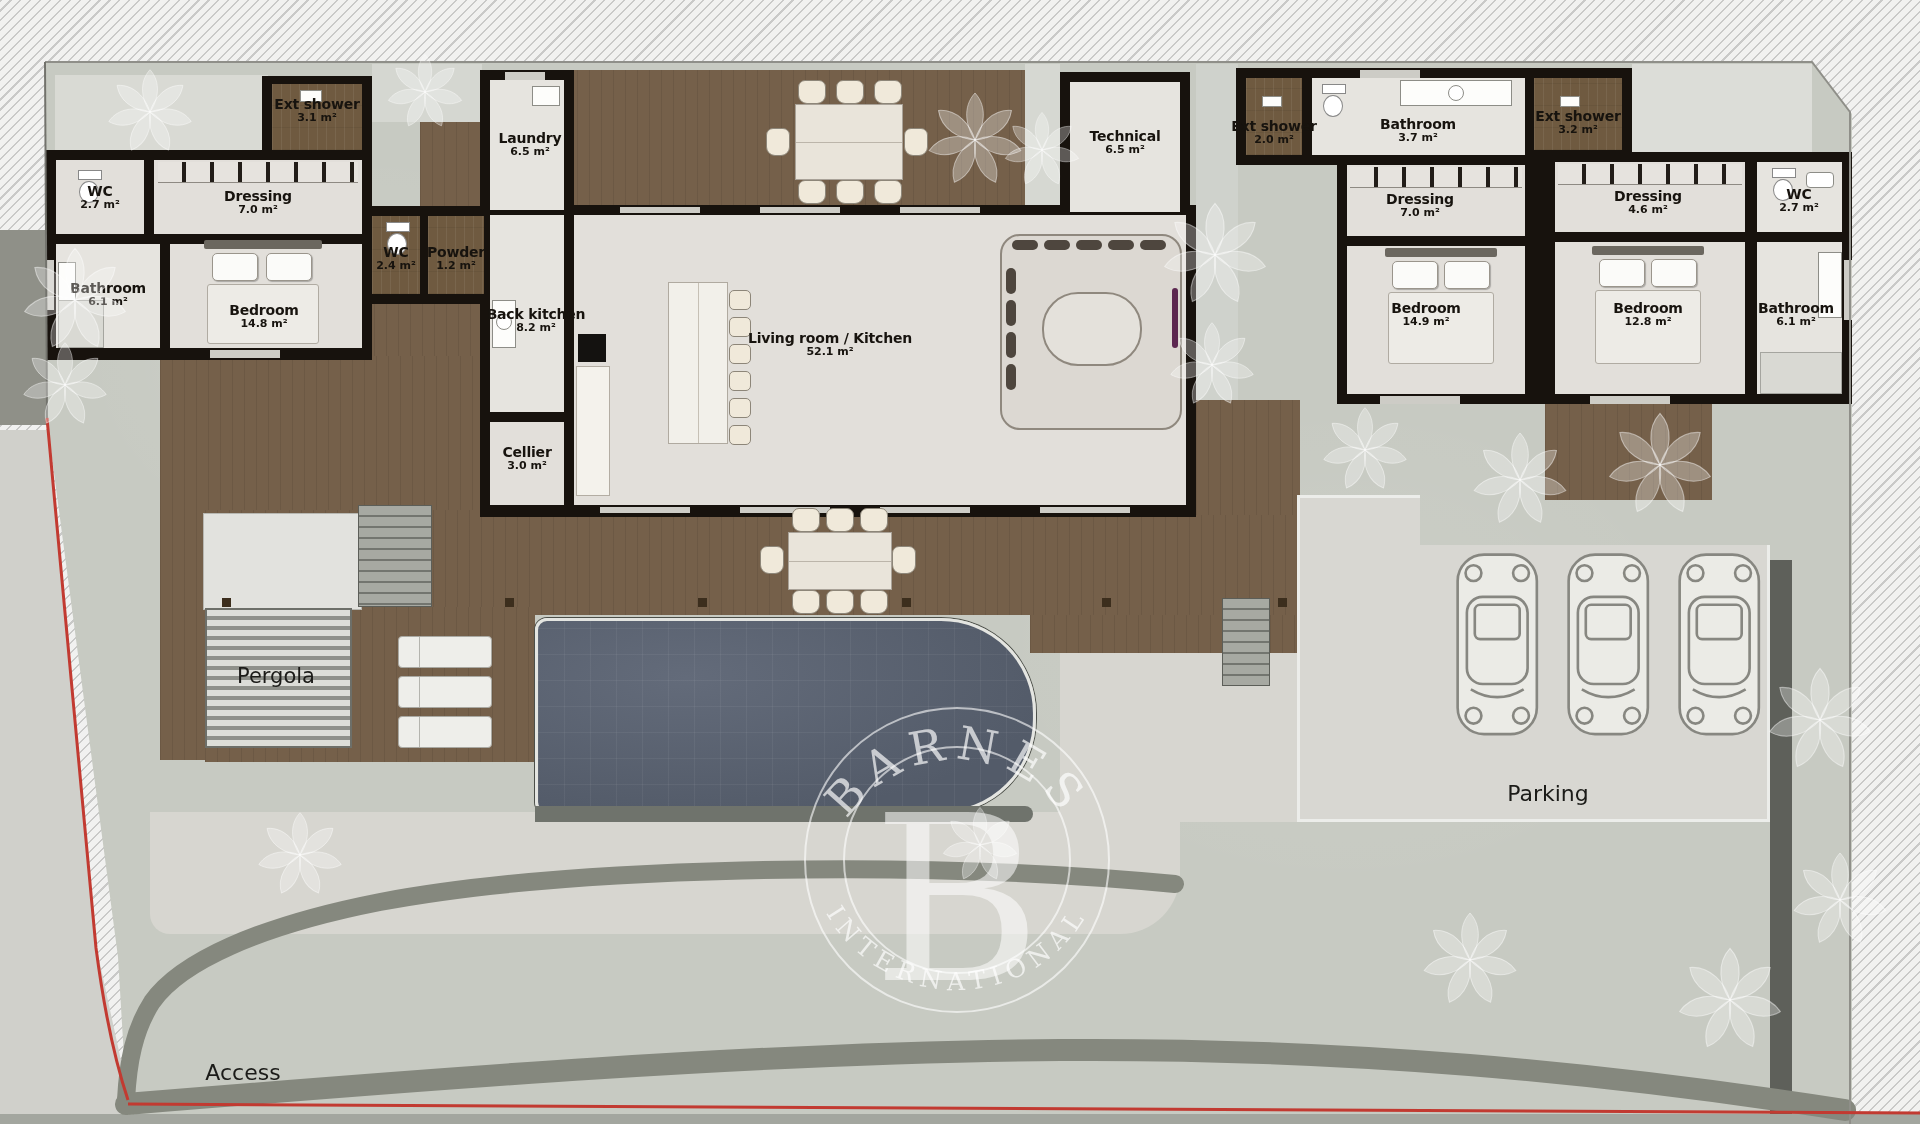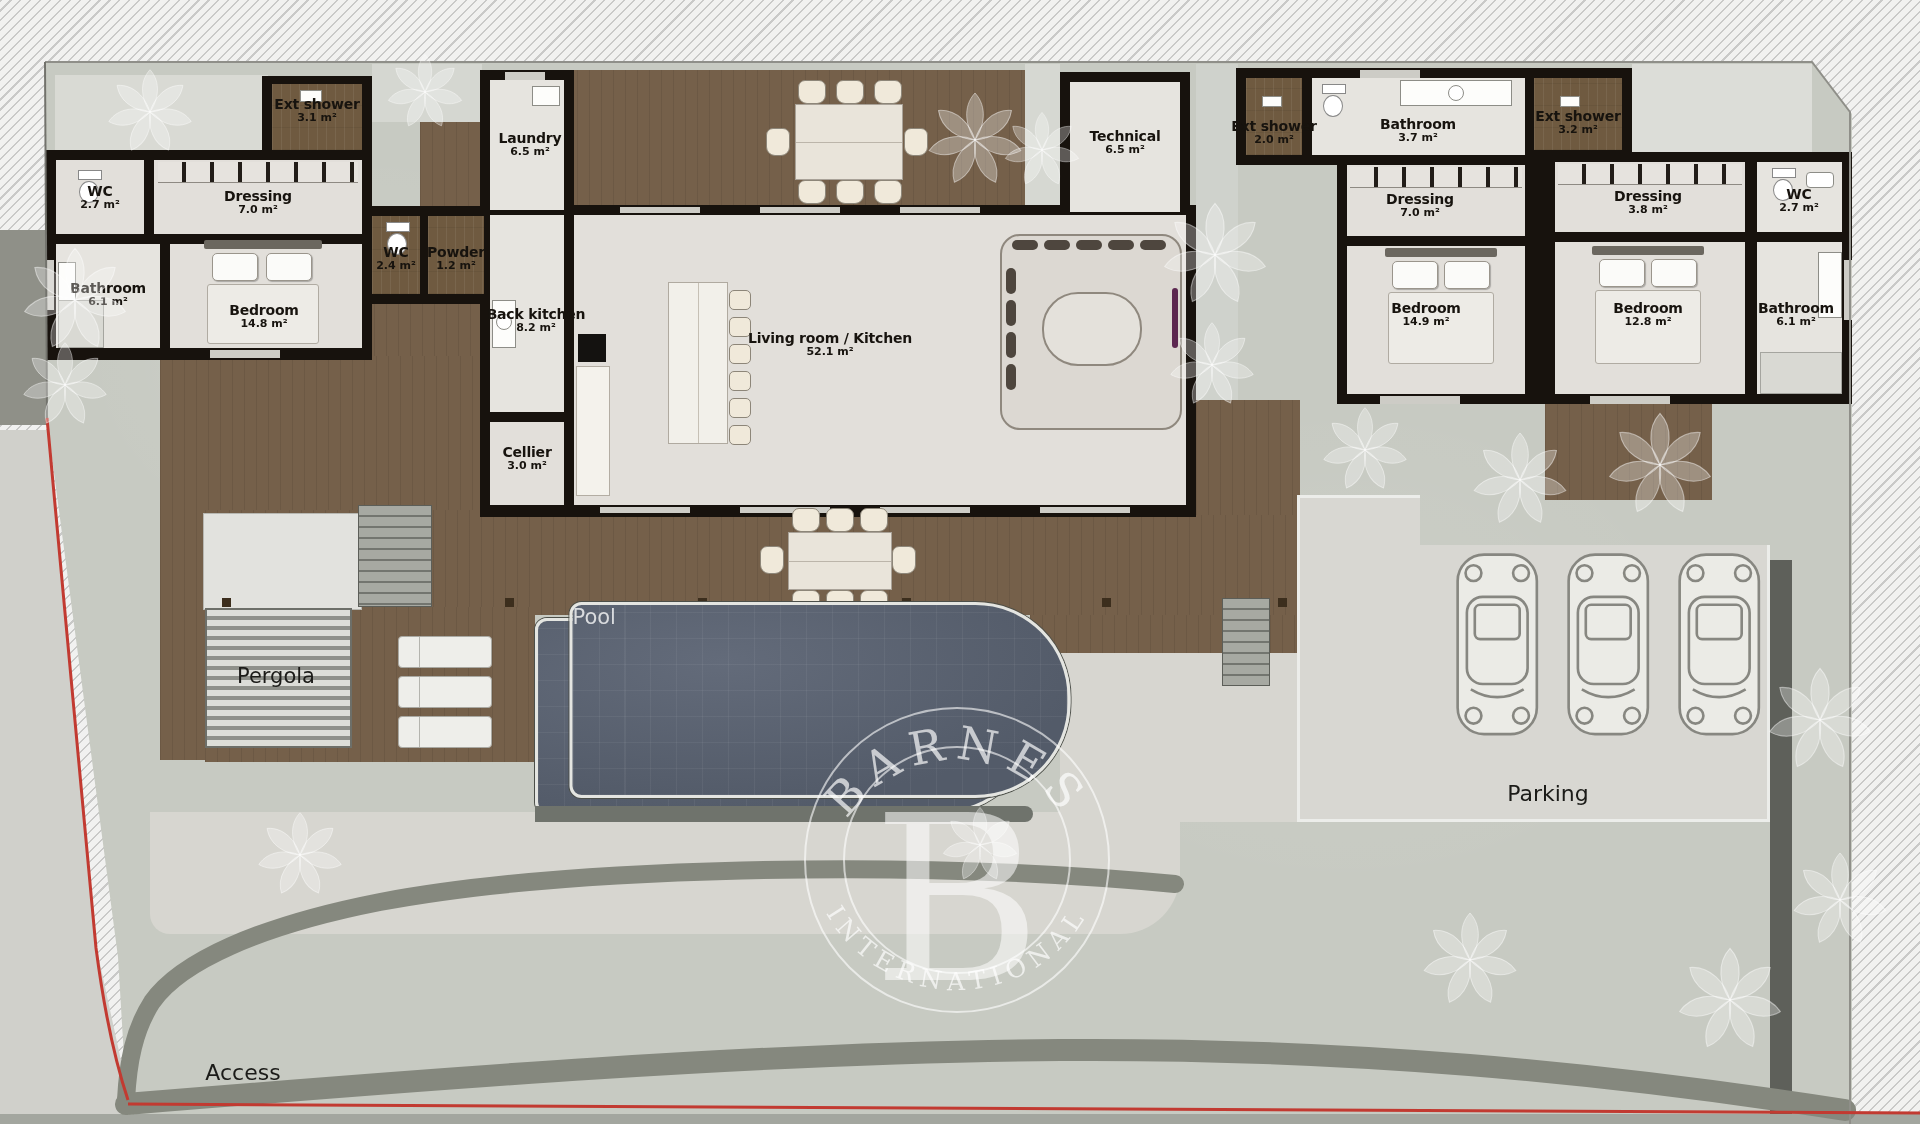--- a/index.html
+++ b/index.html
@@ -343,37 +343,36 @@
   <div class="rlabel" style="left:1426px;top:314px;">
     <span class="rname">Bedroom</span>
     <span class="rarea">14.9 m²</span>
     </div>
   <div class="rlabel" style="left:1578px;top:122px;">
     <span class="rname">Ext shower</span>
     <span class="rarea">3.2 m²</span>
     </div>
   <div class="rlabel" style="left:1648px;top:202px;">
     <span class="rname">Dressing</span>
-    <span class="rarea">3.8 m²</span>
+    <span class="rarea">4.6 m²</span>
     </div>
   <div class="rlabel" style="left:1648px;top:314px;">
     <span class="rname">Bedroom</span>
     <span class="rarea">12.8 m²</span>
     </div>
   <div class="rlabel" style="left:1799px;top:200px;">
     <span class="rname">WC</span>
     <span class="rarea">2.7 m²</span>
     </div>
   <div class="rlabel" style="left:1796px;top:314px;">
     <span class="rname">Bathroom</span>
     <span class="rarea">6.1 m²</span>
     </div>
 
   <div class="olabel" style="left:276px;top:676px;">Pergola</div>
-  <div class="olabel pool" style="left:820px;top:700px;">Pool</div>
   <div class="olabel" style="left:1548px;top:793px;font-size:22px;">Parking</div>
   <div class="olabel" style="left:243px;top:1072px;font-size:22px;">Access</div>
 
   <svg class="overlay" width="1920" height="1124" viewBox="0 0 1920 1124">
     <defs>
       <g id="leaf">
           <path d="M0 0 C 9 -13, 13 -33, 0 -47 C -13 -33, -9 -13, 0 0 Z"></path>
         </g>
       <g id="palm" fill="rgba(255,255,255,0.30)" stroke="rgba(255,255,255,0.45)" stroke-width="1">
         <use href="#leaf"></use>

